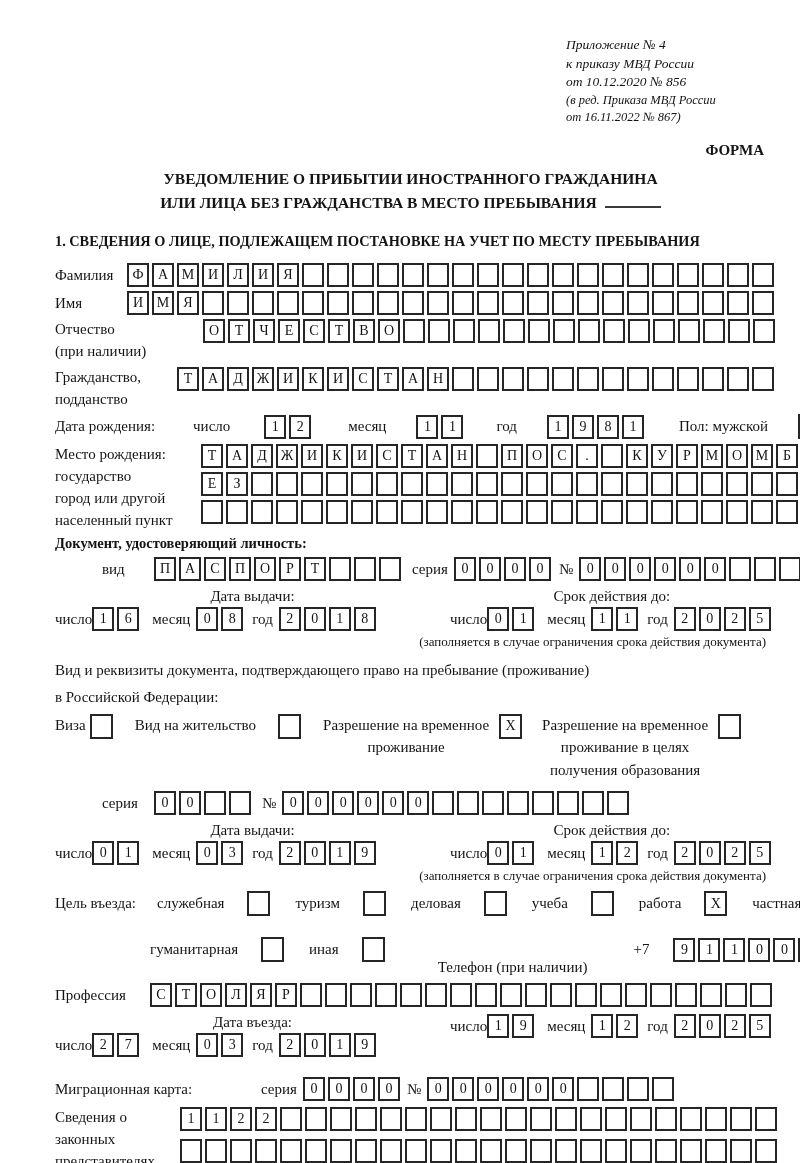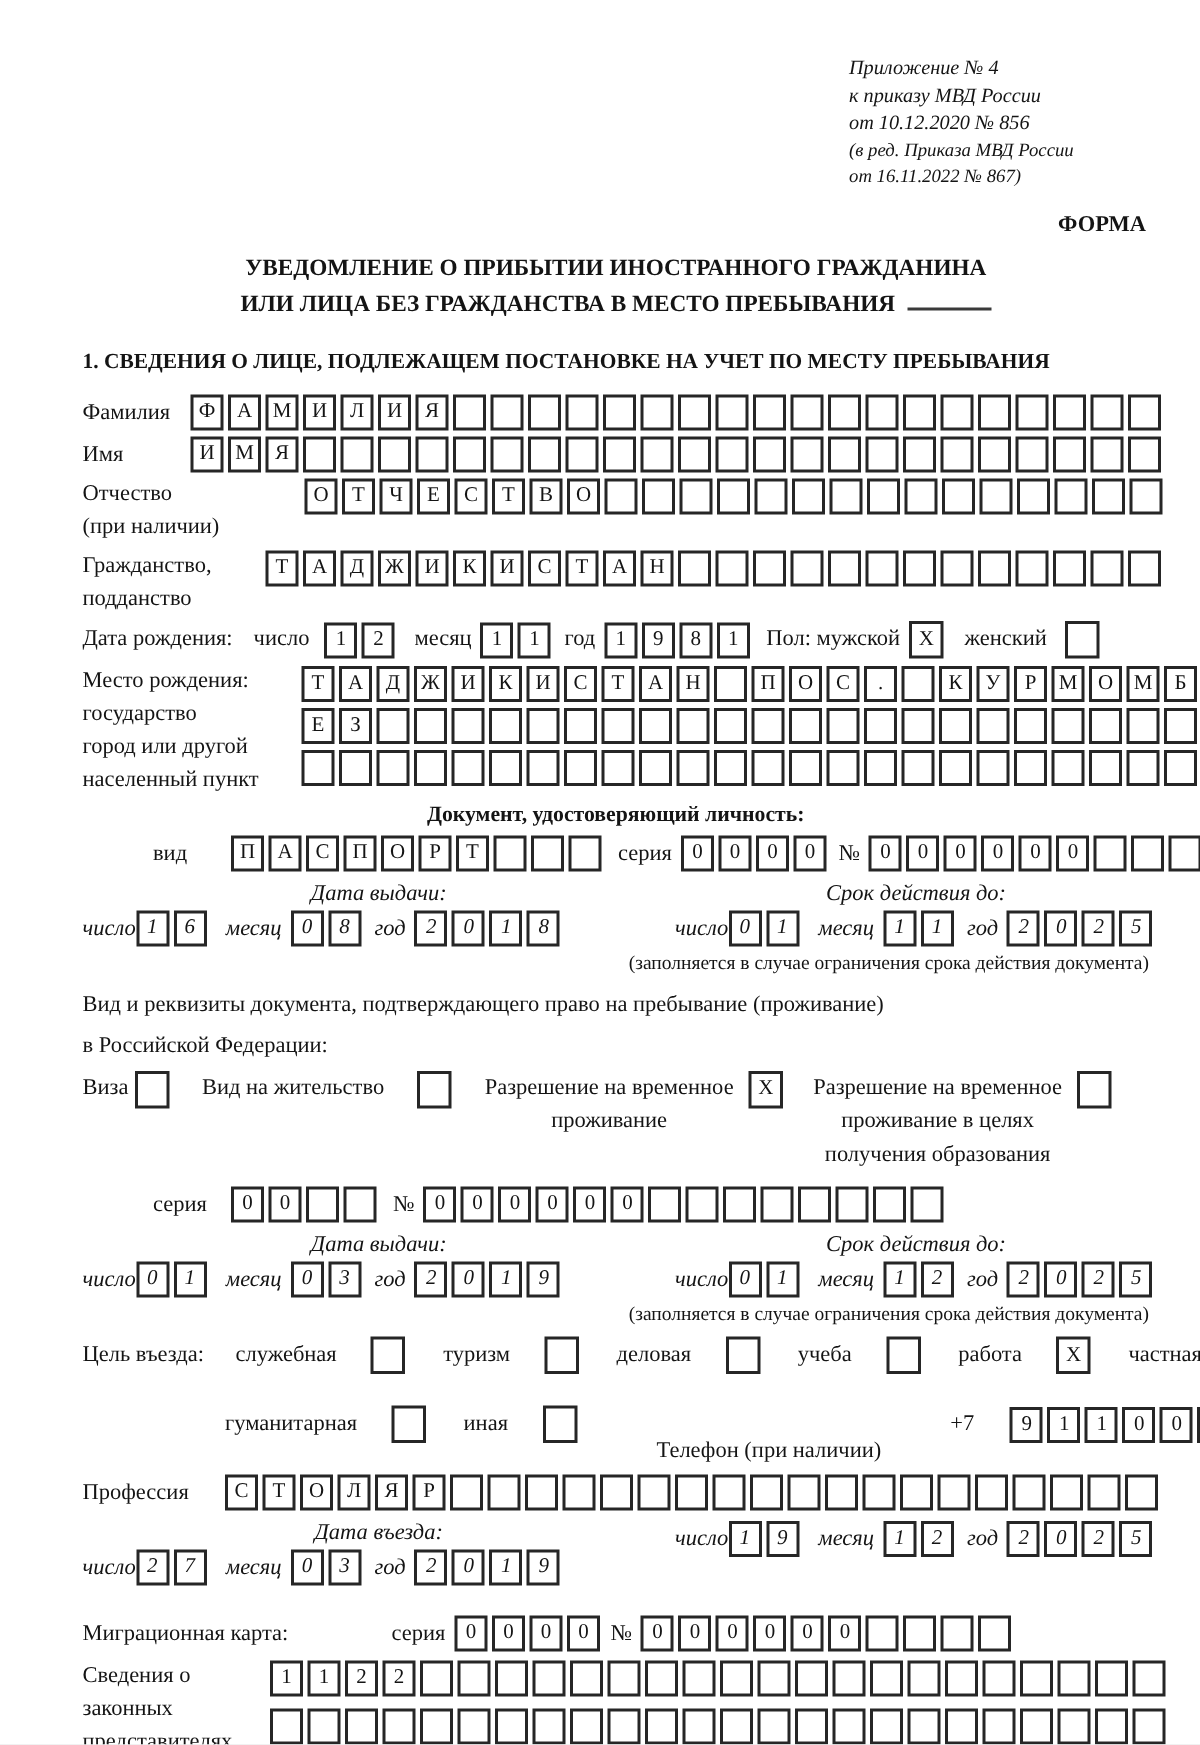--- a/index.html
+++ b/index.html
@@ -27,25 +27,25 @@
     font-size:14px; background:#fff;
   }
   .chk {
     flex:0 0 auto; width:19px; height:21px; border:2px solid #262626;
     display:inline-flex; align-items:center; justify-content:center; font-size:14px;
   }
   .w72 { width:72px; } .w148 { width:148px; } .w122 { width:122px; }
   .w146 { width:146px; } .w52 { width:52px;margin-left:47px; } .w95 { width:95px; } .w125 { width:125px; }
   .stack > div { margin-bottom:4px; }
   .stack > div:last-child { margin-bottom:0; }
-  .center-bold { text-align:center; font-weight:bold; font-size:14.5px; margin:4px 0 5px; }
+  .center-bold { text-align:left; font-weight:bold; font-size:14.5px; margin:4px 0 5px; }
   .mr6 { margin-right:6px; } .mr10 { margin-right:10px; } .mr14 { margin-right:14px; }
   .ml8 { margin-left:8px; } .ml14 { margin-left:14px; }
   .daterow { display:flex; margin-top:7px; }
-  .dcol { flex:0 0 auto;font-style:italic; }
+  .dcol { flex:0 0 auto; }
   .dcol-l { width:395px; }
   .dhead { text-align:center; margin-bottom:2px; }
   .dfields { display:flex; align-items:center; }
   .note { text-align:right; font-size:13px; margin:3px 0 7px; }
   .plain { line-height:1.75; }
   .opts { display:flex; align-items:flex-start; margin:4px 0 10px; }
   .opt { display:flex; align-items:flex-start; }
   .optlbl { text-align:center; line-height:1.5; }
   .opt .chk { margin-left:10px; }
   .purline { display:flex; align-items:center; margin-bottom:7px;gap:16px; }
@@ -194,21 +194,21 @@
         <span class="cell"></span>
         <span class="cell"></span>
         <span class="cell"></span>
         <span class="cell"></span>
         <span class="cell"></span>
         <span class="cell"></span>
         <span class="cell"></span>
       </span>
   </div>
 
-  <div class="row" style="margin-top:4px;">
+  <div class="row" style="margin-top:4px;gap:24px;">
     <span class="lbl mr14">Дата рождения:</span>
     <span class="lbl mr10">число</span>
     <span class="cells mr10">
         <span class="cell">1</span>
         <span class="cell">2</span>
       </span>
     <span class="lbl mr6">месяц</span>
     <span class="cells mr6">
         <span class="cell">1</span>
         <span class="cell">1</span>

